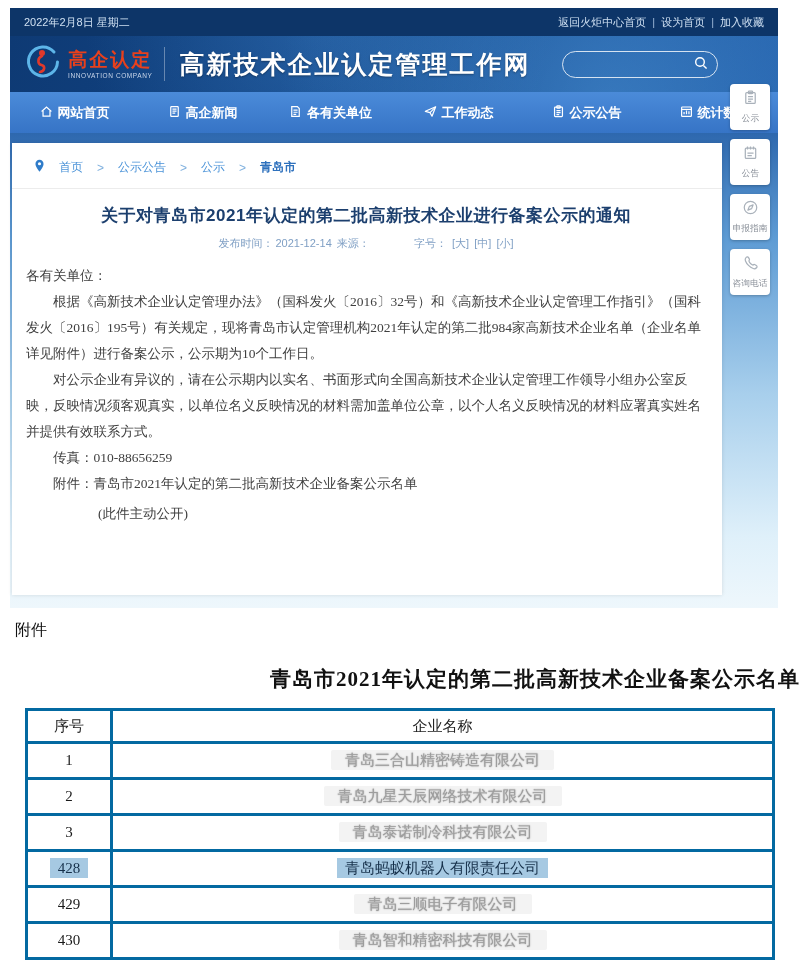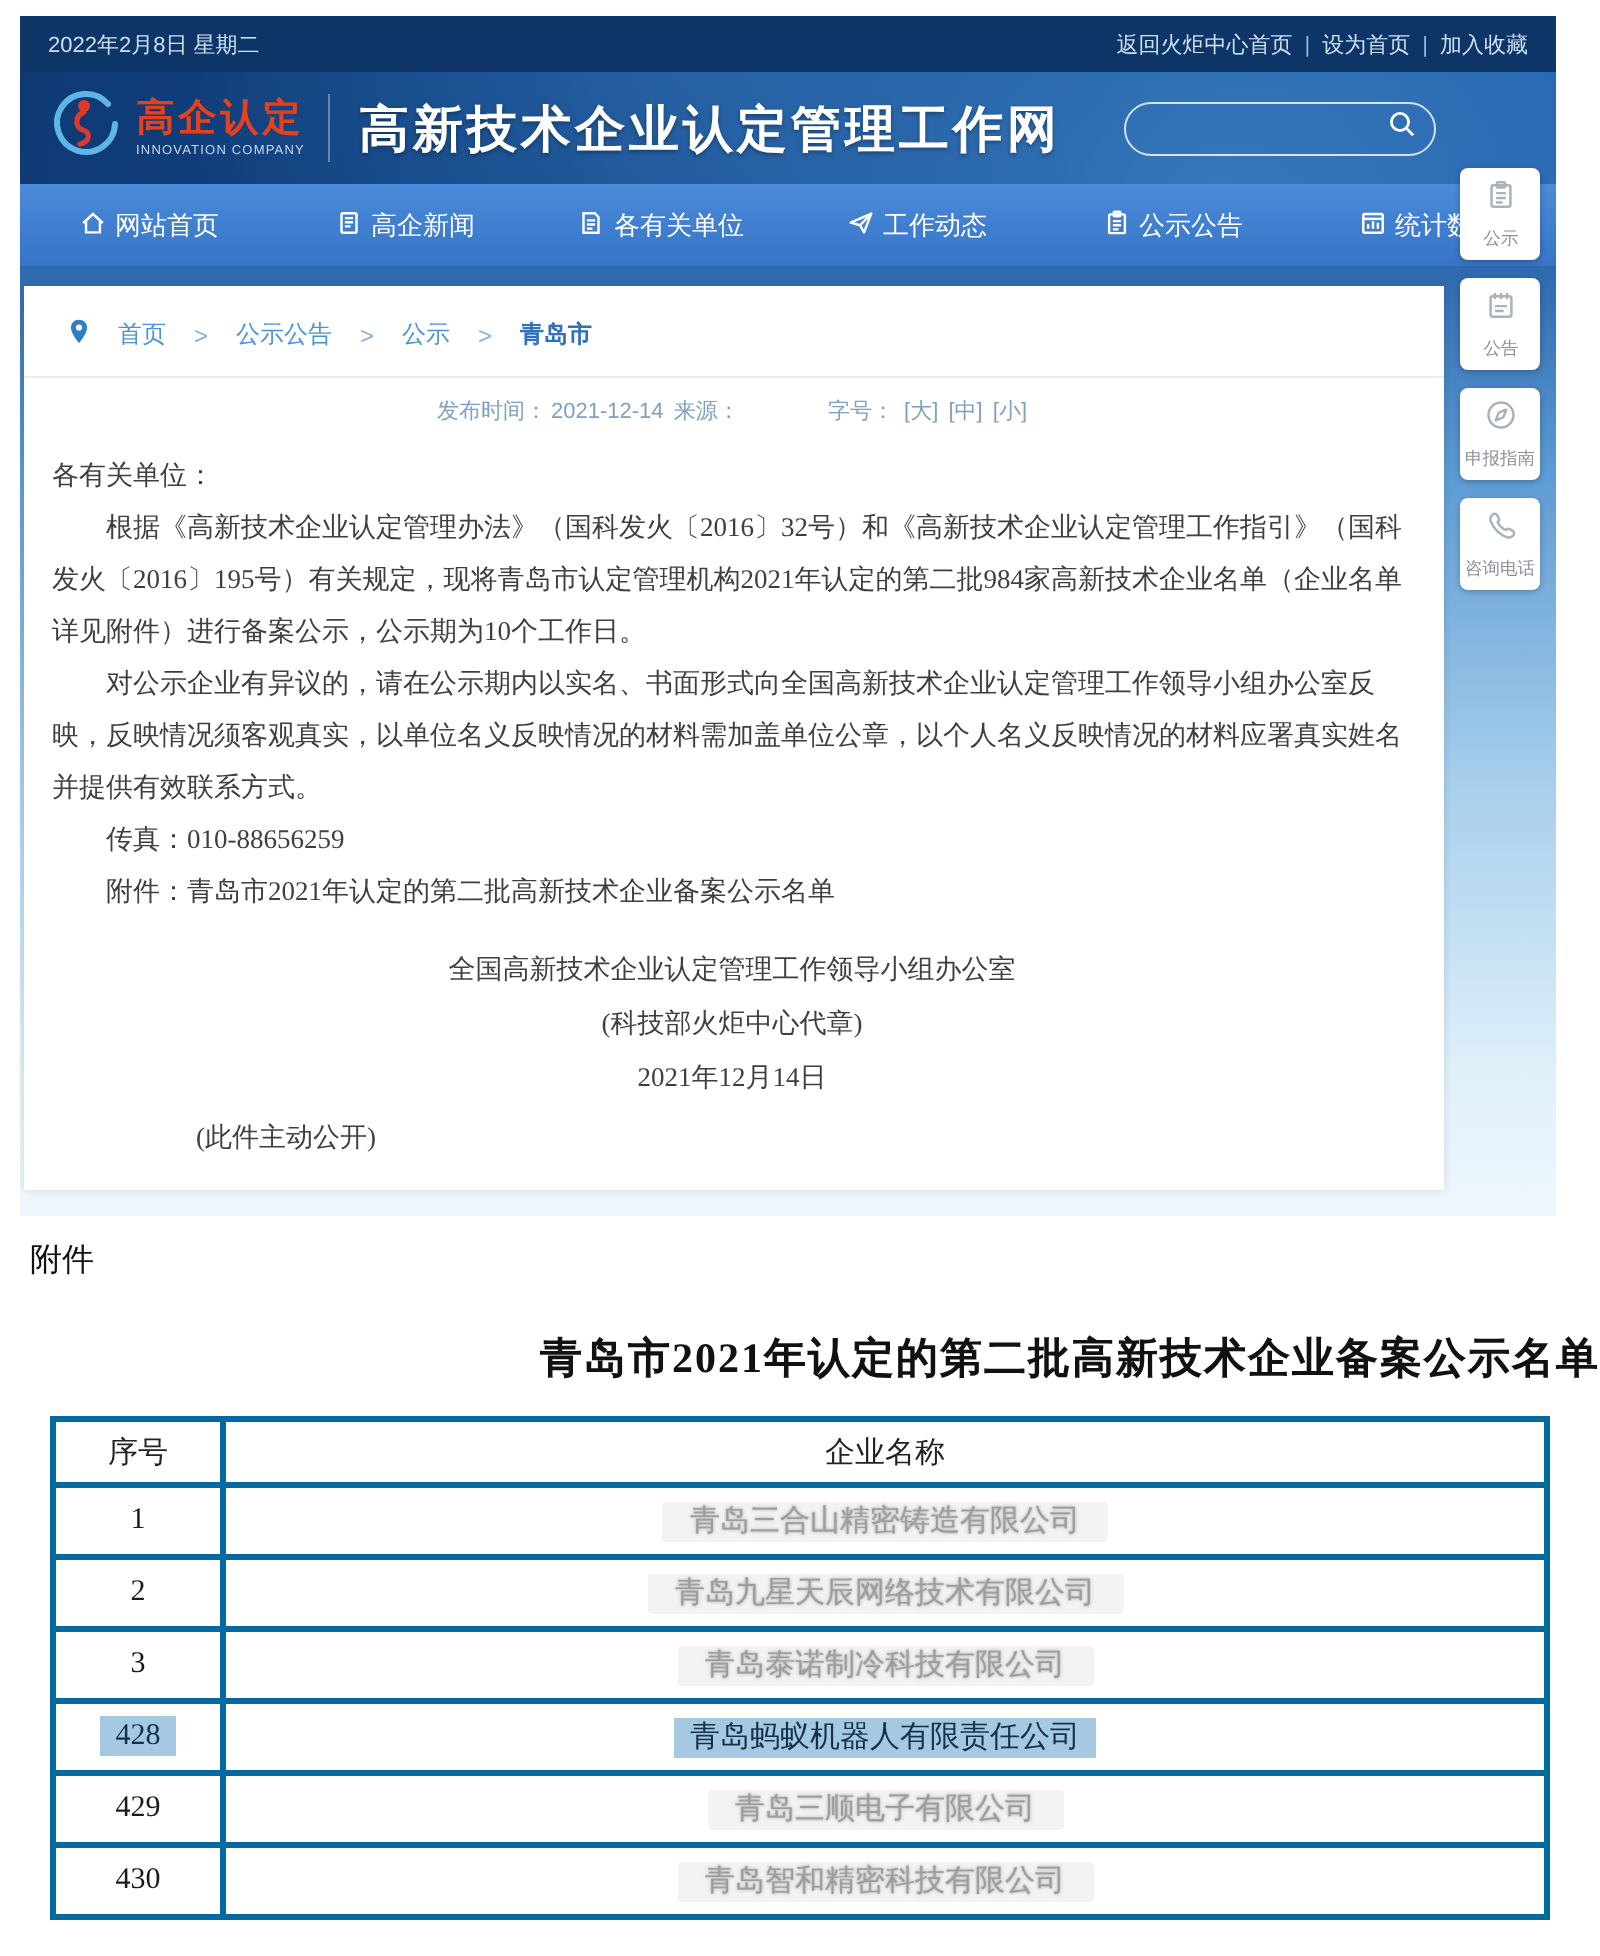--- a/index.html
+++ b/index.html
@@ -28,21 +28,21 @@
                 text-shadow:0 1px 2px rgba(0,0,0,.35); white-space:nowrap; }
   .search { position:absolute; right:60px; top:15px; width:156px; height:27px;
             border:1px solid rgba(255,255,255,.8); border-radius:14px;
             display:flex; align-items:center; padding:0 8px 0 12px; }
   .search input { flex:1; background:transparent; border:none; outline:none;
                   color:#fff; font-size:12px; min-width:0; }
 
   .nav { height:41px; background:linear-gradient(180deg,#4b8bd9 0%,#3674c6 100%);
          display:grid; grid-template-columns:repeat(6,1fr); align-items:center; }
   .nav-item { display:flex; align-items:center; justify-content:center; gap:4px;
-              color:#ffffff; font-size:13px; height:100%; cursor:pointer; }
+              color:#ffffff; font-size:13px; height:100%; cursor:pointer;font-weight:bold; }
   .nav-item svg { flex:0 0 auto; }
 
   .main { height:475px; position:relative;
           background:linear-gradient(180deg,#2e68ae 0%,#5d9bd4 22%,#a8cfec 55%,#dff0fa 85%,#eef7fc 100%);
           padding:10px 56px 13px 2px; }
   .card { background:#ffffff; height:452px; overflow:hidden; box-shadow:0 0 4px rgba(0,0,0,.12); }
 
   .breadcrumb { height:46px; display:flex; align-items:center; gap:14px; padding:4px 0 0 22px;
                 font-size:12px; color:#4b93d8; border-bottom:1px solid #ececec; }
   .breadcrumb .crumb { color:#4b93d8; text-decoration:none; }
@@ -189,43 +189,39 @@
           <a href="#" class="crumb">首页</a>
           <span class="bsep">&gt;</span>
           <a href="#" class="crumb">公示公告</a>
           <span class="bsep">&gt;</span>
           <a href="#" class="crumb">公示</a>
           <span class="bsep">&gt;</span>
           <span class="crumb-current">青岛市</span>
         </div>
 
         <div class="article">
+          <h1 class="art-title">关于对青岛市2021年认定的第二批高新技术企业进行备案公示的通知</h1>
 
           <div class="art-meta">
             <span>发布时间：</span><span>2021-12-14</span>
             <span>来源：</span>
             <span class="gap"></span>
             <span>字号：</span>
             <span>[大]</span>
             <span>[中]</span>
             <span>[小]</span>
           </div>
 
           <div class="art-body">
             <p>各有关单位：</p>
             <p class="indent">根据《高新技术企业认定管理办法》（国科发火〔2016〕32号）和《高新技术企业认定管理工作指引》（国科发火〔2016〕195号）有关规定，现将青岛市认定管理机构2021年认定的第二批984家高新技术企业名单（企业名单详见附件）进行备案公示，公示期为10个工作日。</p>
             <p class="indent">对公示企业有异议的，请在公示期内以实名、书面形式向全国高新技术企业认定管理工作领导小组办公室反映，反映情况须客观真实，以单位名义反映情况的材料需加盖单位公章，以个人名义反映情况的材料应署真实姓名并提供有效联系方式。</p>
             <p class="indent">传真：010-88656259</p>
             <p class="indent">附件：青岛市2021年认定的第二批高新技术企业备案公示名单</p>
 
-            <div class="sig">
-              <div>全国高新技术企业认定管理工作领导小组办公室</div>
-              <div>(科技部火炬中心代章)</div>
-              <div>2021年12月14日</div>
-            </div>
 
             <p class="disclosure">(此件主动公开)</p>
 
           </div>
         </div>
 
       </div>
 
     </div>
 

